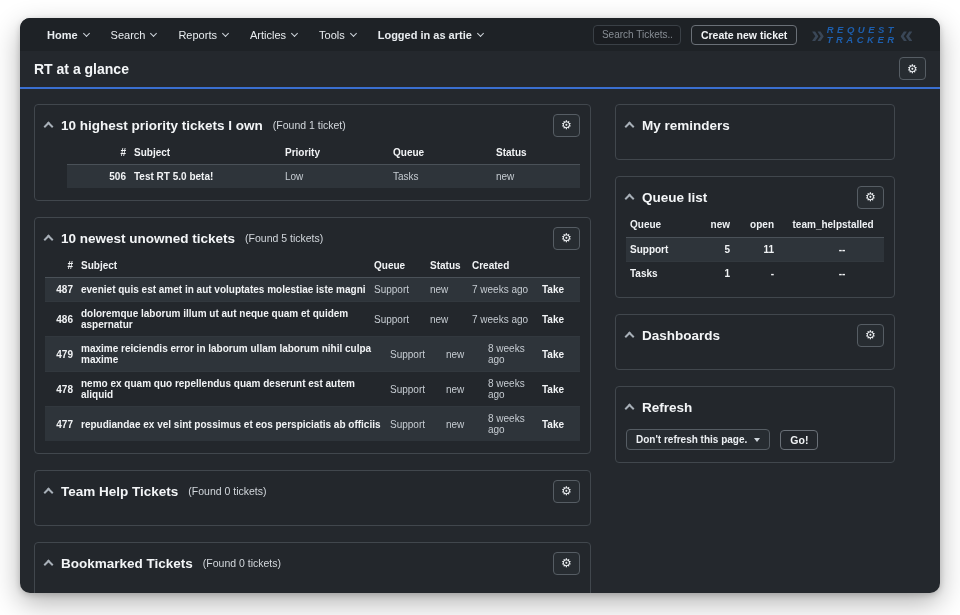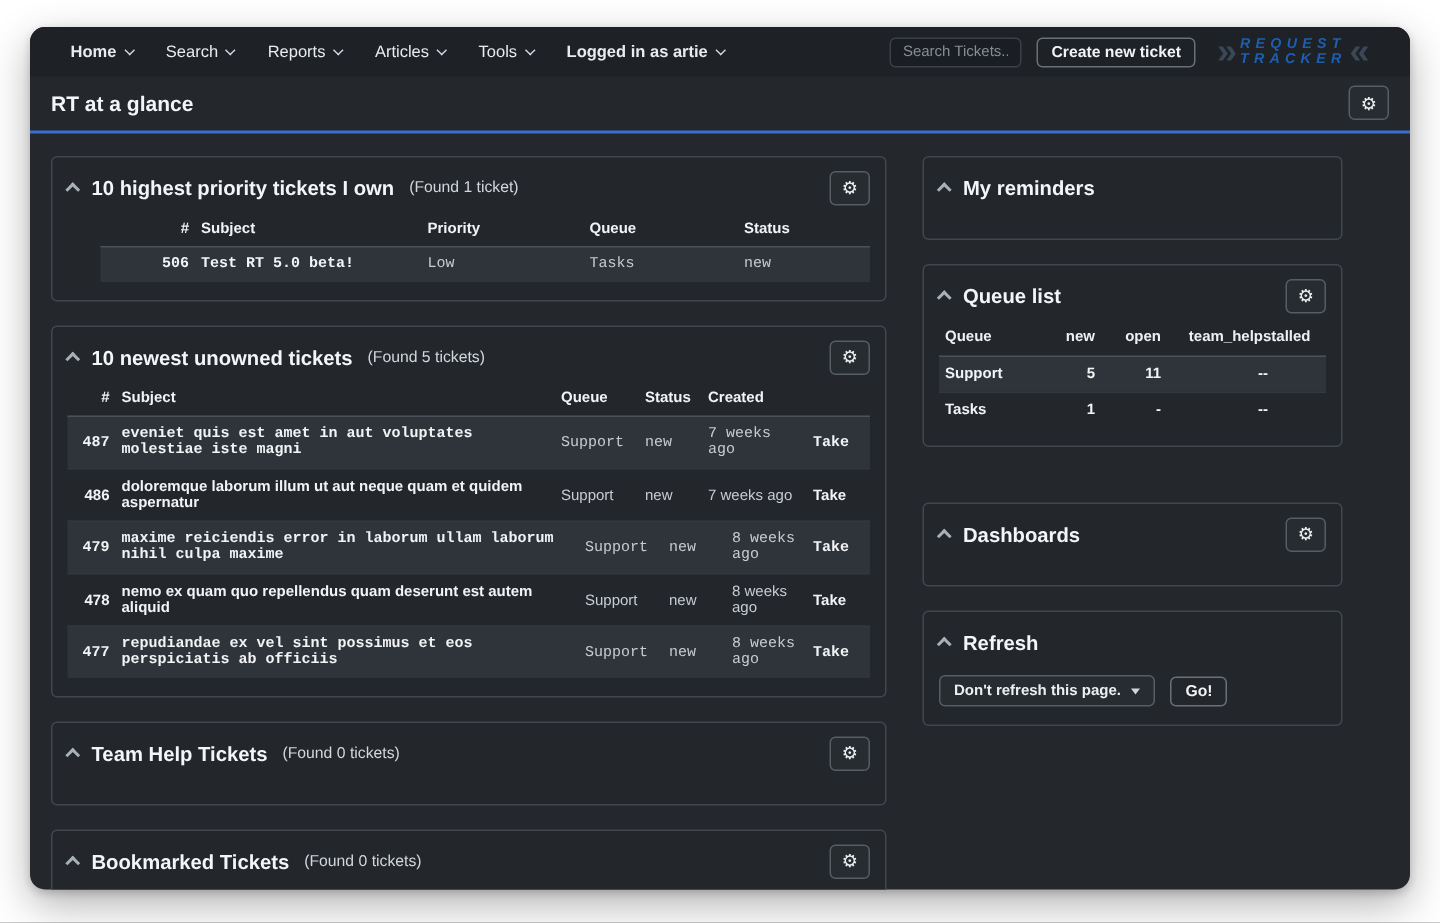--- a/index.html
+++ b/index.html
@@ -36,21 +36,21 @@
     transform:rotate(45deg); margin-top:3px; display:inline-block; cursor:pointer; flex:none;}
   .panel-title{ color:#f3f5f7; font-size:13.5px; font-weight:bold; white-space:nowrap;}
   .panel-count{ color:#d2d7dc; font-size:10.5px; margin-left:1px; white-space:nowrap;}
   .gear-btn{ margin-left:auto; width:27px; height:23px; border:1px solid #565d64; border-radius:4px;
     background:#272c31; color:#eceff2; font-size:12px; display:flex; align-items:center; justify-content:center; cursor:pointer; flex:none;}
   
   .tbl{ margin-top:6px; font-size:10px; color:#c6ccd2;}
   .trow{ display:flex; gap:8px; align-items:center; padding:6px 4px; border-top:1px solid #32383e;}
   .trow.hd{ border-top:none; color:#f1f3f5; font-weight:bold; padding:4px 4px 6px;}
   .trow.hd + .trow{ border-top:1px solid #4a5158;}
-  .trow.hl{ background:#2e343a;font-family:Liberation Mono, monospace;}
+  .trow.hl{ background:#2e343a;}
   .tbl-own{ margin-left:22px;}
   .c-id{ width:55px; text-align:right; font-weight:bold; color:#f1f3f5; flex:none; cursor:pointer;}
   .c-subj{ flex:1; font-weight:bold; color:#f1f3f5; cursor:pointer;}
   .trow.hd .c-subj, .trow.hd .c-id{ cursor:default;}
   .c-pri{ width:100px; flex:none;}
   .c-q1{ width:95px; flex:none;}
   .c-st1{ width:80px; flex:none;}
   .c-id2{ width:24px; text-align:right; font-weight:bold; color:#f1f3f5; flex:none; cursor:pointer;}
   .c-q2{ width:48px; flex:none;}
   .c-st2{ width:34px; flex:none;}
@@ -283,21 +283,21 @@
           <div class="qrow">
             <span class="q-name">Tasks</span>
             <span class="q-new">1</span>
             <span class="q-open">-</span>
             <span class="q-th">-</span>
             <span class="q-sta">-</span>
           </div>
         </div>
       </div>
 
-      <div class="panel" style="margin-top:37px;">
+      <div class="panel" style="margin-top:16px;">
         <div class="panel-hd">
           <span class="caret-up"></span>
           <span class="panel-title">Dashboards</span>
           <button class="gear-btn">
             <span>⚙</span>
           </button>
         </div>
         <div class="spacer-empty"></div>
       </div>
 

